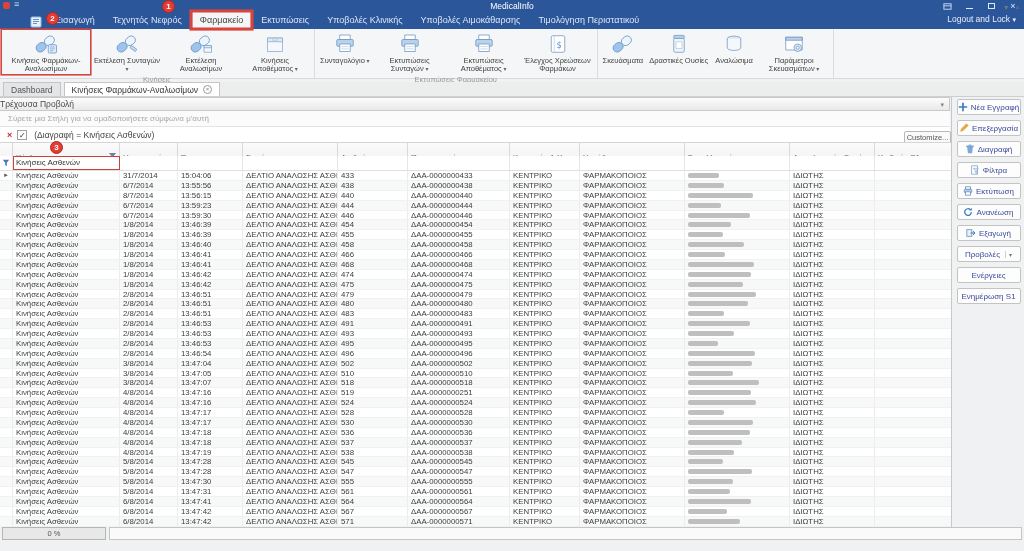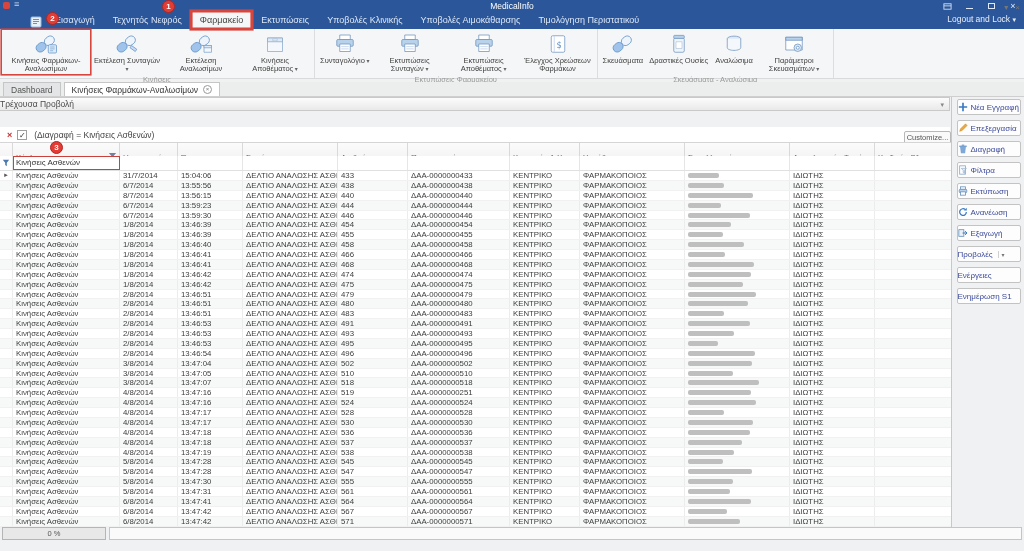--- a/index.html
+++ b/index.html
@@ -64,21 +64,21 @@
   .g-body{position:absolute;left:0;top:171px;width:952px;height:356px;overflow:hidden;background:#fff;}
   .g-row{height:9.89px;border-bottom:1px solid #f1f1f1;}
   .g-row:nth-child(even){background:#f7f8f8;}
   .c{border-right:1px solid #ececec;font-size:7.8px;color:#3c3c3c;line-height:9.5px;padding-left:3px;white-space:nowrap;overflow:hidden;}
   .c.ind{padding:0;display:flex;align-items:center;justify-content:center;}
   .cur-arrow{font-size:7px;color:#555;line-height:8px}
   .redact{display:inline-block;height:5px;margin-top:2px;background:#bfbfbf;border-radius:2px;filter:blur(0.7px);}
   .grid-right-edge{position:absolute;left:951px;top:97px;width:1px;bottom:24px;background:#c8c8c8;}
   
   .side-panel{position:absolute;left:953px;top:97px;width:71px;bottom:11px;background:#f0f1f2;display:flex;flex-direction:column;align-items:center;padding-top:2px;}
-  .sp-btn{width:64px;height:16px;margin-bottom:5px;background:#fdfdfd;border:1px solid #c3c3c3;border-radius:2px;display:flex;align-items:center;font-size:8px;color:#3c4a9a;gap:3px;}
+  .sp-btn{width:64px;height:16px;margin-bottom:5px;background:#fdfdfd;border:1px solid #c3c3c3;border-radius:2px;display:flex;align-items:center;justify-content:center;font-size:8px;color:#3c4a9a;gap:3px;}
   .sp-btn .sp-ic{width:10px;height:10px;display:flex}
   .sp-btn .sp-ic svg{width:10px;height:10px}
   .sp-btn .dd{font-size:6px;color:#777;border-left:1px solid #d0d0d0;padding-left:3px;margin-left:2px;}
   
   .status-bar{position:absolute;left:0;top:527px;width:1024px;height:14px;background:#f0f1f2;}
   .sb-progress{position:absolute;left:2px;top:0;width:104px;height:13px;background:#e8e8e8;border:1px solid #b5b5b5;font-size:7.5px;color:#555;text-align:center;line-height:12px;}
   .sb-box{position:absolute;left:109px;top:0;width:913px;height:13px;background:#fafafa;border:1px solid #c5c5c5;}
   
   .ann-badge{position:absolute;width:13px;height:13px;border-radius:50%;background:#e23c34;border:1px solid #b42520;color:#fff;font-size:8px;font-weight:bold;text-align:center;line-height:12px;z-index:9;}
 </style>
@@ -298,21 +298,20 @@
               <svg viewBox="0 0 32 32" stroke-linejoin="round">
                 <rect x="5" y="7" width="22" height="17" fill="#fff" stroke="#6c93bd"></rect>
                 <rect x="5" y="7" width="22" height="4" fill="#b9d2ec" stroke="#6c93bd"></rect>
                 <circle cx="21" cy="21" r="5" fill="#dce9f7" stroke="#6c93bd"></circle>
                 <circle cx="21" cy="21" r="2" fill="#fff" stroke="#6c93bd"></circle>
               </svg>
             </span>
             <span class="rb-label"><span>Παράμετροι Σκευασμάτων</span><span class="caret"> ▾</span></span>
           </div>
         </div>
-      <div class="rb-group-label">Σκευάσματα - Αναλώσιμα</div>
     </div>
   </div>
 
   <div class="doc-tabs">
 
       <div class="doc-tab">
         <span>Dashboard</span>
 
       </div>
 
@@ -322,20 +321,23 @@
       </div>
     </div>
   <div class="doc-strip-icons">
     <span>▾</span>
     <span>×</span>
   </div>
 
   <div class="view-bar">
     <span>Τρέχουσα Προβολή</span>
     <span class="vb-caret">▾</span>
+  </div>
+  <div class="group-area">
+    <span>Σύρετε μια Στήλη για να ομαδοποιήσετε σύμφωνα μ'αυτή</span>
   </div>
   <div class="filter-chip">
     <span class="fc-x">×</span>
     <span class="fc-check">✓</span>
     <span>(Διαγραφή = Κινήσεις Ασθενών)</span>
   </div>
   <div class="customize-btn">Customize...</div>
 
   <div class="g-head">
     <div class="h-ind">

